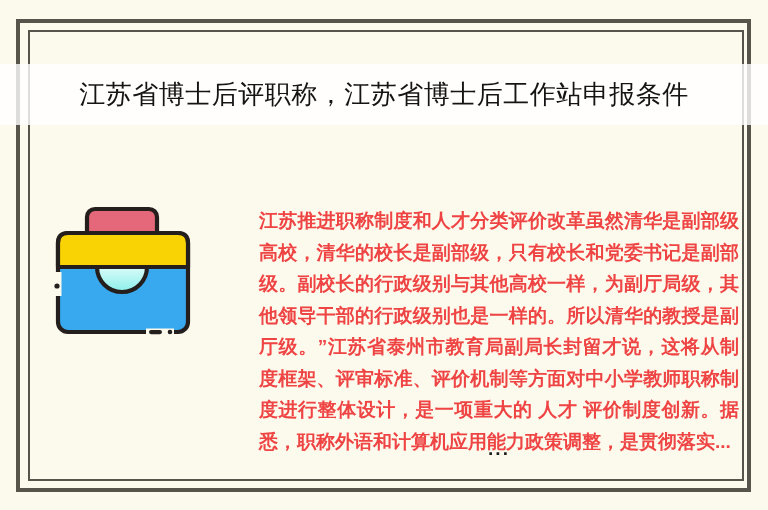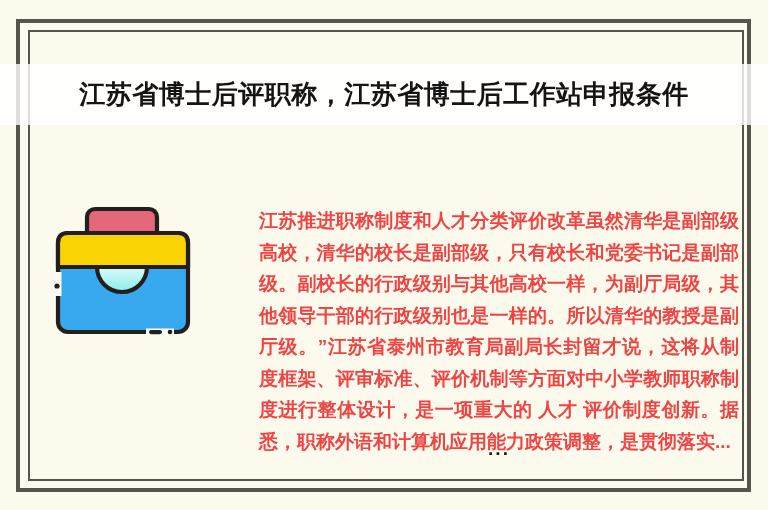--- a/index.html
+++ b/index.html
@@ -29,21 +29,21 @@
     left: 0; top: 64px;
     width: 768px; height: 61px;
     background: rgba(255, 255, 255, 0.8);
     z-index: 2;
     display: flex;
     align-items: center;
     justify-content: center;
   }
   .page-title {
     font-size: 26px;
-    font-weight: bold;
+    font-weight: normal;
     color: #141414;
     letter-spacing: 0.5px;
     white-space: nowrap;
     text-align: right;
   }
   .illustration {
     position: absolute;
     left: 46px; top: 196px;
     width: 148px; height: 144px;
     z-index: 2;

